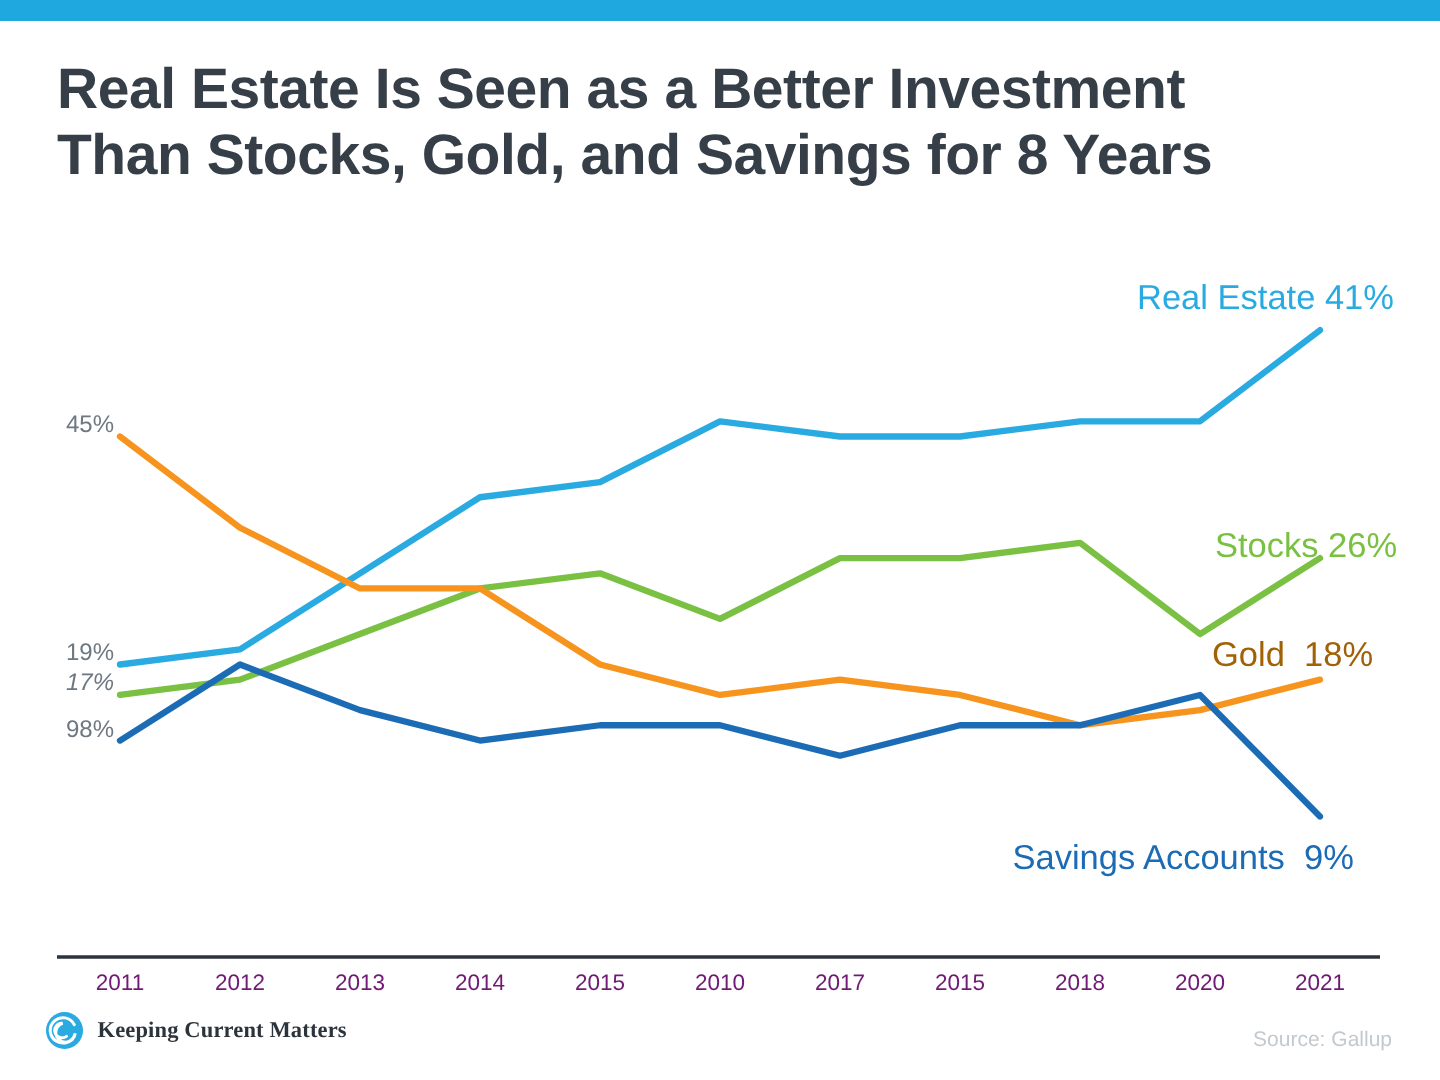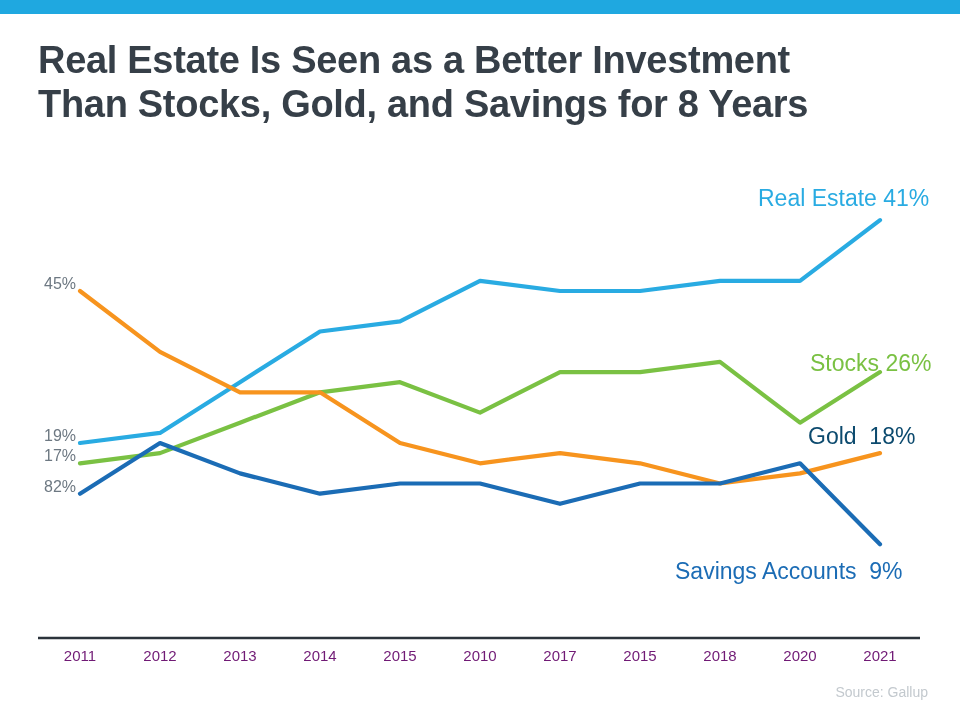--- a/index.html
+++ b/index.html
@@ -140,41 +140,48 @@
       <g id="series-group">
           <polyline points="80,443.0 160,432.9 240,382.2 320,331.5 400,321.4 480,280.9 560,291.0 640,291.0 720,280.9 800,280.9 880,220.1" class="series-line" stroke="#29ABE2"></polyline>
           <polyline points="80,463.3 160,453.1 240,422.7 320,392.3 400,382.2 480,412.6 560,372.1 640,372.1 720,361.9 800,422.7 880,372.1" class="series-line" stroke="#7AC143"></polyline>
           <polyline points="80,291.0 160,351.8 240,392.3 320,392.3 400,443.0 480,463.3 560,453.1 640,463.3 720,483.5 800,473.4 880,453.1" class="series-line" stroke="#F7941E"></polyline>
           <polyline points="80,493.7 160,443.0 240,473.4 320,493.7 400,483.5 480,483.5 560,503.8 640,483.5 720,483.5 800,463.3 880,544.3" class="series-line" stroke="#1B6CB5"></polyline>
         </g>
       <line class="axis-line" x1="38" y1="638" x2="920" y2="638"></line>
     </svg>
     <div id="ylabels">
         <div class="ylab" style="left: 44px; top: 427px;">19%</div>
-        <div class="ylab" style="left: 44px; top: 447.267px;">17%</div>
+        <div class="ylab" style="left: 44px; top: 447.267px; font-style: italic;">17%</div>
         <div class="ylab" style="left: 44px; top: 275px;">45%</div>
-        <div class="ylab" style="left: 44px; top: 477.667px;">82%</div>
+        <div class="ylab" style="left: 44px; top: 477.667px;">98%</div>
       </div>
     <div id="xlabels">
         <div class="xlab" style="left: 50px; top: 647px;">2011</div>
         <div class="xlab" style="left: 130px; top: 647px;">2012</div>
         <div class="xlab" style="left: 210px; top: 647px;">2013</div>
         <div class="xlab" style="left: 290px; top: 647px;">2014</div>
         <div class="xlab" style="left: 370px; top: 647px;">2015</div>
         <div class="xlab" style="left: 450px; top: 647px;">2010</div>
         <div class="xlab" style="left: 530px; top: 647px;">2017</div>
         <div class="xlab" style="left: 610px; top: 647px;">2015</div>
         <div class="xlab" style="left: 690px; top: 647px;">2018</div>
         <div class="xlab" style="left: 770px; top: 647px;">2020</div>
         <div class="xlab" style="left: 850px; top: 647px;">2021</div>
       </div>
     <div id="endlabels">
         <div class="endlab" style="color: rgb(41, 171, 226); left: 758px; top: 185.067px;">Real Estate 41%</div>
         <div class="endlab" style="color: rgb(122, 193, 67); left: 810px; top: 350.067px;">Stocks 26%</div>
-        <div class="endlab" style="color: #0c4a6e; left: 808px; top: 423.133px;">Gold  18%</div>
+        <div class="endlab" style="color: #a16207; left: 808px; top: 423.133px;">Gold  18%</div>
         <div class="endlab" style="color: rgb(27, 108, 181); left: 675px; top: 558.333px;">Savings Accounts  9%</div>
       </div>
   </div>
 
+  <div id="footer-logo">
+    <svg id="logo-mark" viewBox="0 0 40 40">
+      <circle cx="20" cy="20" r="19" fill="#29ABE2"></circle>
+      <path d="M30 14 A13 13 0 1 0 31 23 A10 10 0 1 1 18 12.5 A7.5 7.5 0 1 0 22 26" fill="none" stroke="#ffffff" stroke-width="3.1" stroke-linecap="round"></path>
+    </svg>
+    <div id="logo-text">Keeping Current Matters</div>
+  </div>
 
   <div id="source">Source: Gallup</div>
 
 </div>
 
 </body></html>

